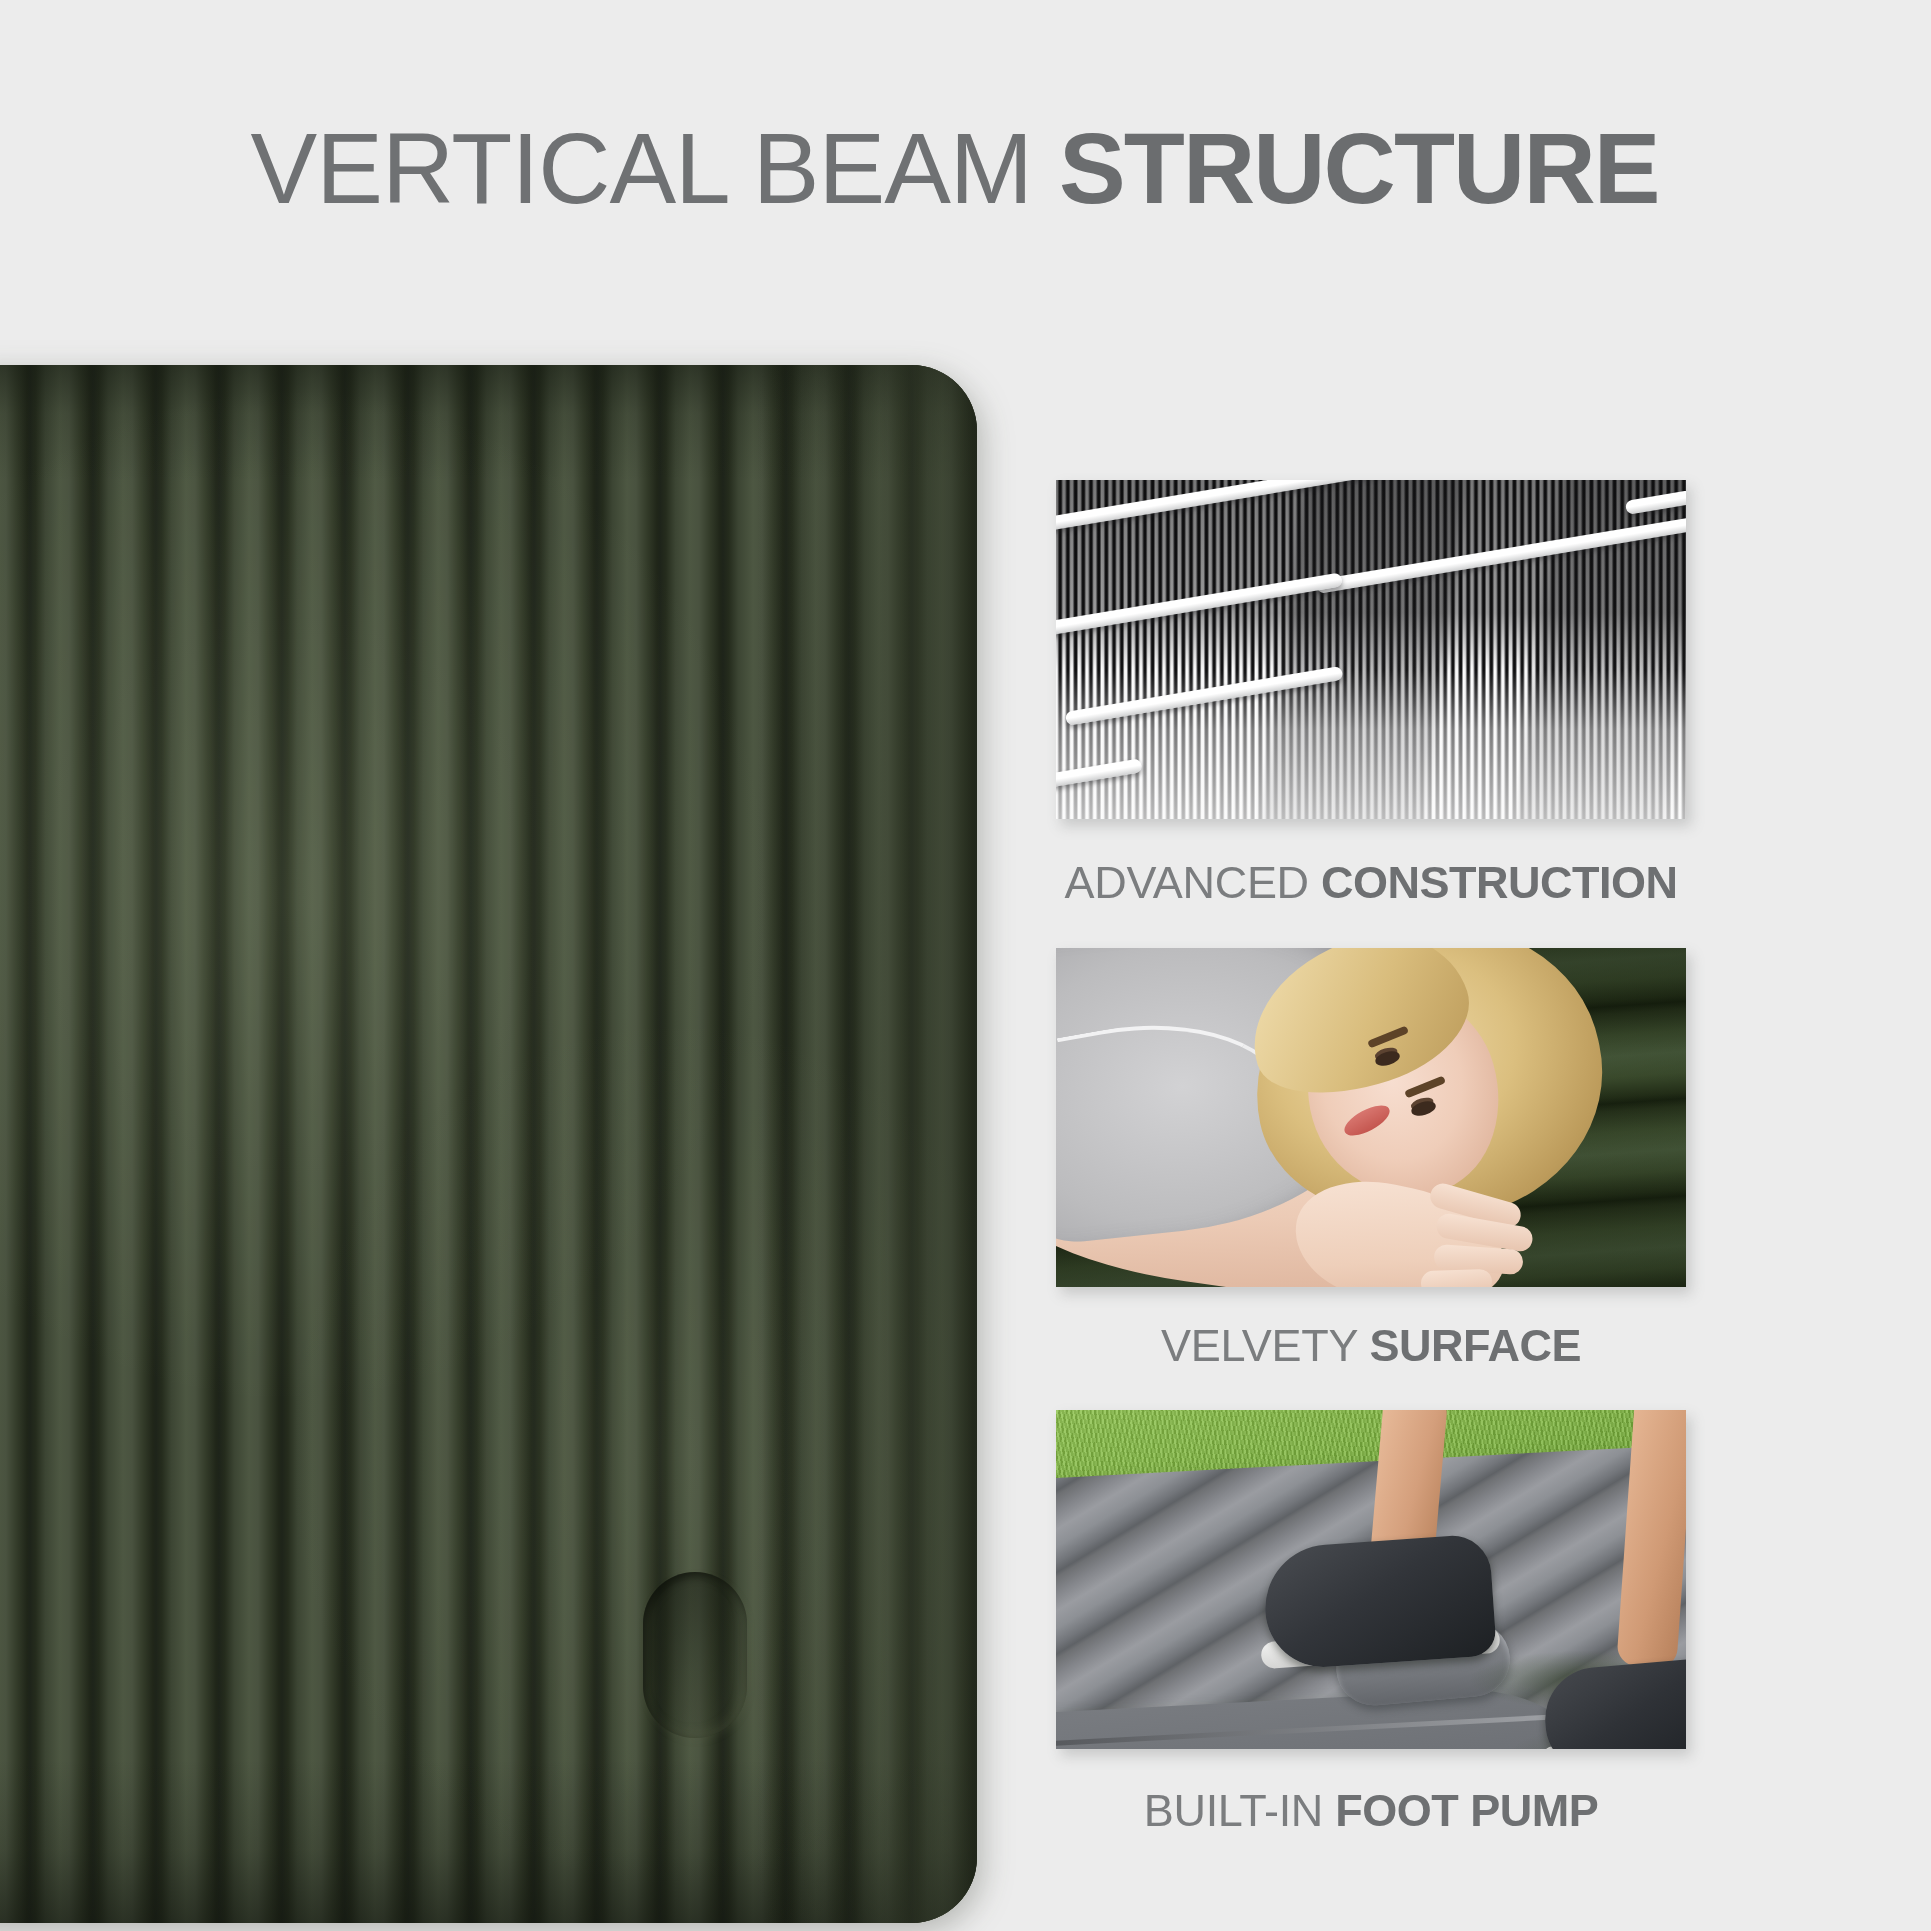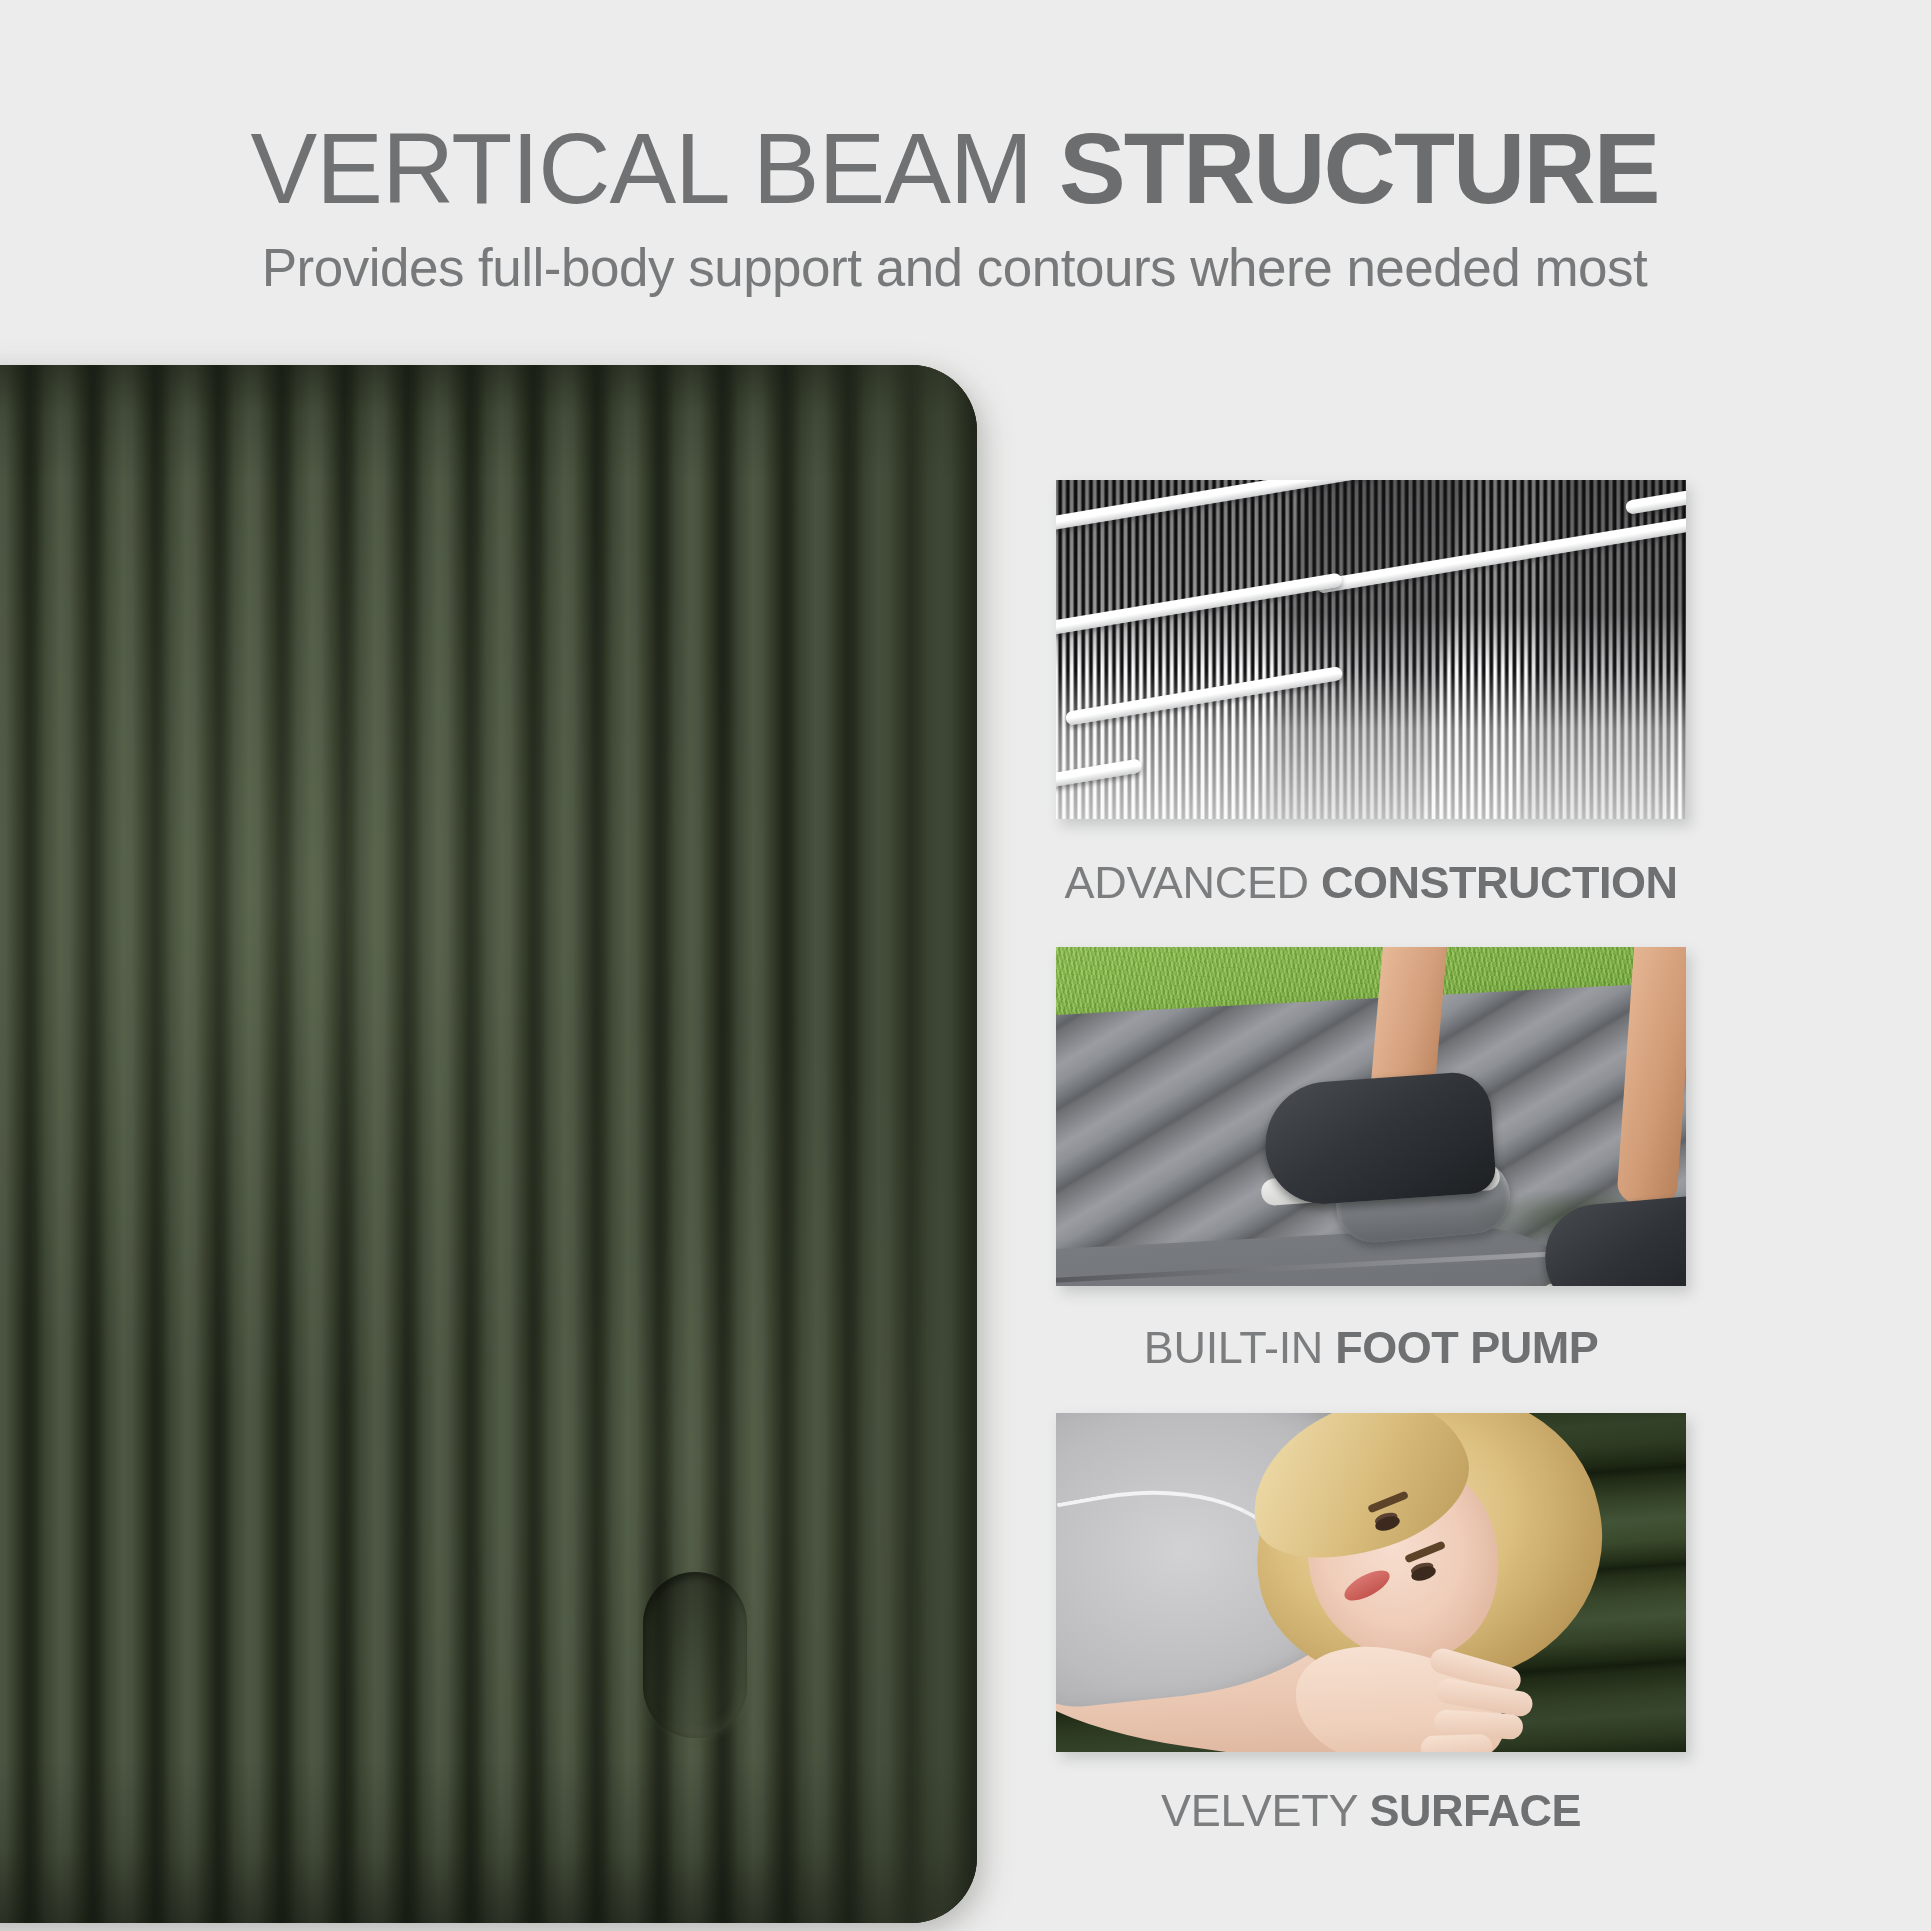--- a/index.html
+++ b/index.html
@@ -388,21 +388,20 @@
     background:radial-gradient(ellipse, rgba(40,62,18,.34) 0%, rgba(40,62,18,0) 72%);
   }
 </style>
 </head>
 <body>
 
 <div id="page">
 
   <div id="header">
     <div id="title"><span>VERTICAL BEAM </span><span class="bold">STRUCTURE</span></div>
-    <div id="subtitle">Provides full-body support and contours where needed most</div>
   </div>
 
   <div id="hero">
     <div class="beams"></div>
     <div class="sheen"></div>
     <div class="topcap"></div>
     <div class="botcap"></div>
     <div class="rightroll"></div>
     <div id="pump-recess"></div>
   </div>
@@ -416,39 +415,20 @@
         <div class="upperdark"></div>
         <div class="lowerlight"></div>
         <div class="beamstrip b1"></div>
         <div class="beamstrip b2"></div>
         <div class="beamstrip b3"></div>
         <div class="beamstrip b4"></div>
         <div class="beamstrip b5"></div>
         <div class="beamstrip b6"></div>
       </div>
       <div class="caption"><span>ADVANCED </span><span class="bold">CONSTRUCTION</span></div>
-    </div>
-
-    <div class="feature" id="feature-pump">
-      <div class="thumb" id="thumb-pump">
-        <div class="grass"></div>
-        <div class="mattress"></div>
-        <div class="msidewall"></div>
-        <div class="mseam"></div>
-        <div class="pumpnub"></div>
-        <div class="shadow1"></div>
-        <div class="shadow2"></div>
-        <div class="leg2"></div>
-        <div class="sole2"></div>
-        <div class="shoe2"></div>
-        <div class="leg1"></div>
-        <div class="sole1"></div>
-        <div class="shoe1"></div>
-      </div>
-      <div class="caption"><span>BUILT-IN </span><span class="bold">FOOT PUMP</span></div>
     </div>
 
     <div class="feature" id="feature-surface">
       <div class="thumb" id="thumb-surface">
         <div class="mattress"></div>
         <div class="mshade"></div>
         <div class="arm"></div>
         <div class="shirt"></div>
         <div class="shirtpiping"></div>
         <div class="hair"></div>
@@ -461,15 +441,34 @@
         <div class="mouth"></div>
         <div class="hand"></div>
         <div class="fing f1"></div>
         <div class="fing f2"></div>
         <div class="fing f3"></div>
         <div class="fing f4"></div>
       </div>
       <div class="caption"><span>VELVETY </span><span class="bold">SURFACE</span></div>
     </div>
 
+    <div class="feature" id="feature-pump">
+      <div class="thumb" id="thumb-pump">
+        <div class="grass"></div>
+        <div class="mattress"></div>
+        <div class="msidewall"></div>
+        <div class="mseam"></div>
+        <div class="pumpnub"></div>
+        <div class="shadow1"></div>
+        <div class="shadow2"></div>
+        <div class="leg2"></div>
+        <div class="sole2"></div>
+        <div class="shoe2"></div>
+        <div class="leg1"></div>
+        <div class="sole1"></div>
+        <div class="shoe1"></div>
+      </div>
+      <div class="caption"><span>BUILT-IN </span><span class="bold">FOOT PUMP</span></div>
+    </div>
+
   </div>
 </div>
 
 
 </body></html>

